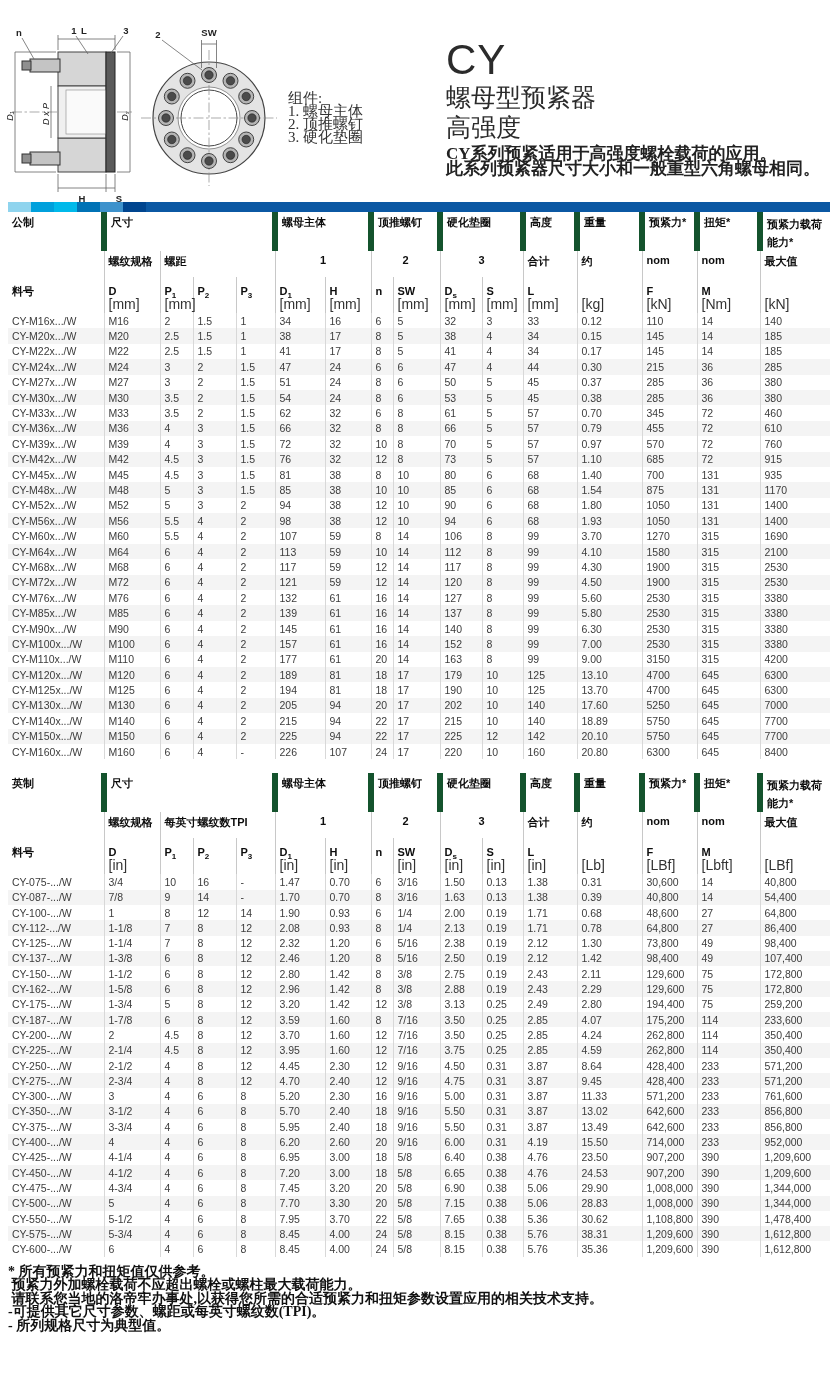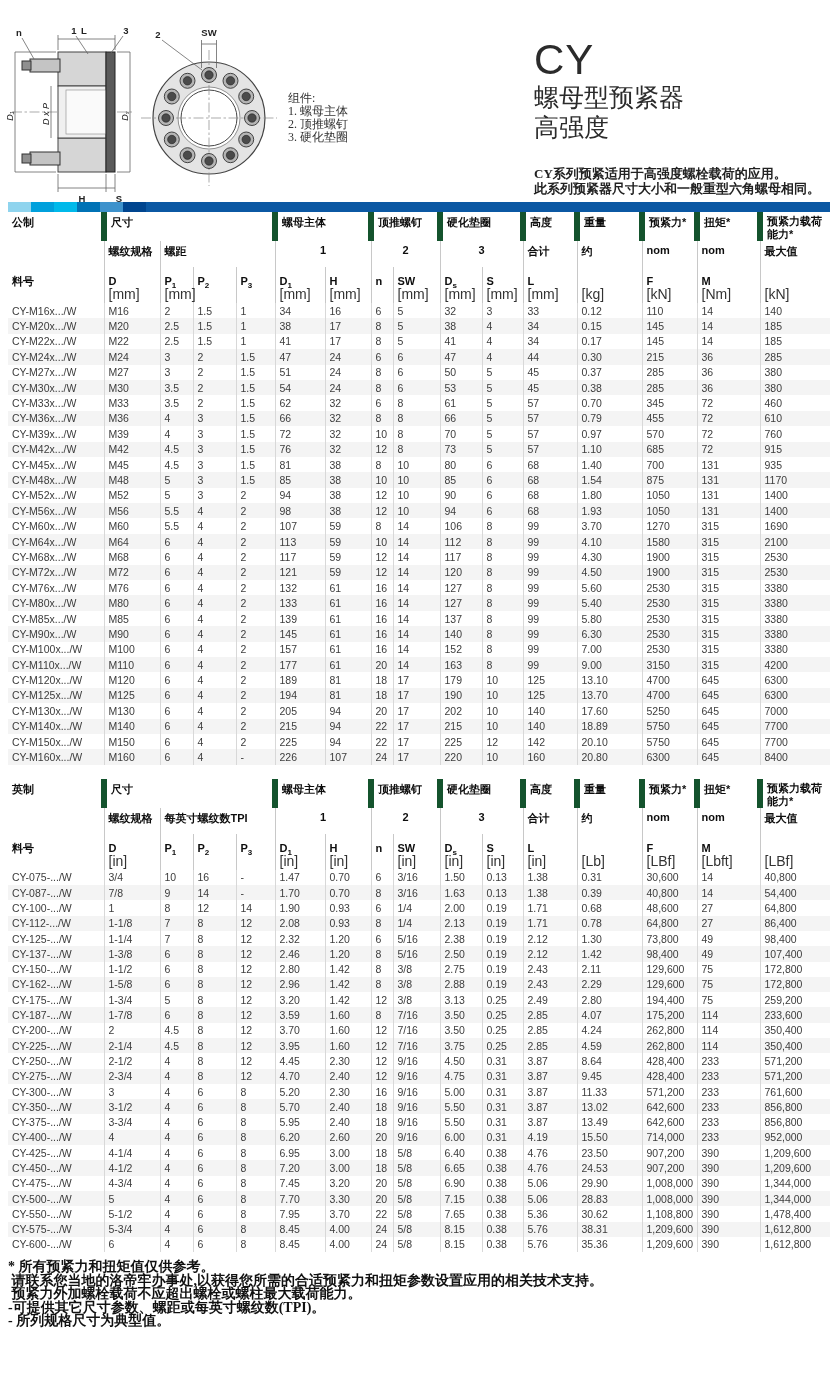--- a/index.html
+++ b/index.html
@@ -2,44 +2,44 @@
 <html><head>
 <meta charset="utf-8">
 <style>
   html,body{margin:0;padding:0;background:#fff;}
   .page{width:830px;height:1378px;background:#fff;overflow:hidden;position:relative;
         font-family:"Liberation Sans",sans-serif;color:#222;}
 
   
   .top{position:relative;height:202px;}
   .diagram-svg{position:absolute;left:6px;top:22px;}
-  .parts-list{position:absolute;left:288px;top:92px;font-size:12px;line-height:13px;
+  .parts-list{position:absolute;left:288px;top:92px;font-size:15px;line-height:13px;
               color:#333;font-family:"Liberation Serif",serif;}
   .title-block{position:absolute;right:10px;top:38px;text-align:left;}
   .product-code{font-size:42px;line-height:44px;color:#2b2b2b;letter-spacing:1px;}
   .product-name{font-size:25px;line-height:30px;color:#2b2b2b;}
   .product-grade{font-size:25px;line-height:30px;color:#2b2b2b;}
-  .product-desc{margin-top:24px;font-size:13px;line-height:15px;color:#222;
+  .product-desc{margin-top:4px;font-size:17px;line-height:15px;color:#222;
                 font-family:"Liberation Serif",serif;font-weight:bold;}
 
   
   .tables{padding:0 8px;}
   .accent-bar{height:10px;display:flex;width:822px;}
   .accent-bar .seg{width:23px;height:100%;}
   .accent-bar .seg.main{flex:1;}
 
   table.spec{width:822px;border-collapse:collapse;table-layout:fixed;}
   table.spec th,table.spec td{box-sizing:border-box;}
   thead th{text-align:left;vertical-align:top;padding:3px 0 0 4px;color:#0d0d0d;
            font-size:11px;font-weight:bold;white-space:nowrap;overflow:visible;}
   tr.h1 th{height:26px;border-left:6px solid #14532d;}
   tr.h2 th{height:26px;border-left:1px solid #c8c8c8;}
   tr.h3 th{height:36px;vertical-align:bottom;border-left:1px solid #c8c8c8;padding-bottom:2px;}
   tr.h1 th:first-child,tr.h2 th:first-child,tr.h3 th:first-child{border-left:none;}
-  tr.h1 th:last-child{white-space:normal;line-height:13px;margin-left:40px;}
+  tr.h1 th:last-child{white-space:normal;line-height:18px;margin-left:40px;}
   tr.h2 th.ctr{text-align:center;padding-left:0;}
   tr.h3 .sym{font-size:11px;font-weight:bold;line-height:13px;height:13px;}
   tr.h3 .sym sub{font-size:8px;}
   tr.h3 .unit{font-size:14px;font-weight:normal;line-height:13px;height:13px;color:#333;}
   tbody td{font-size:10.5px;color:#3c3c3c;height:15.4px;padding:0 0 0 4px;
            border-left:1px solid #d8d8d8;white-space:nowrap;overflow:hidden;}
   tbody td:first-child{border-left:none;}
   tbody tr:nth-child(even){background:#f4f4f4;}
   table.metric tbody td{height:15.4px;}
   table.imperial tbody td{height:15.3px;}
@@ -642,38 +642,20 @@
             <td>14</td>
             <td>127</td>
             <td>8</td>
             <td>99</td>
             <td>5.60</td>
             <td>2530</td>
             <td>315</td>
             <td>3380</td>
           </tr>
           <tr>
-            <td>CY-M80x.../W</td>
-            <td>M80</td>
-            <td>6</td>
-            <td>4</td>
-            <td>2</td>
-            <td>133</td>
-            <td>61</td>
-            <td>16</td>
-            <td>14</td>
-            <td>127</td>
-            <td>8</td>
-            <td>99</td>
-            <td>5.40</td>
-            <td>2530</td>
-            <td>315</td>
-            <td>3380</td>
-          </tr>
-          <tr>
             <td>CY-M85x.../W</td>
             <td>M85</td>
             <td>6</td>
             <td>4</td>
             <td>2</td>
             <td>139</td>
             <td>61</td>
             <td>16</td>
             <td>14</td>
             <td>137</td>
@@ -1411,15 +1393,15 @@
             <td>5.76</td>
             <td>35.36</td>
             <td>1,209,600</td>
             <td>390</td>
             <td>1,612,800</td>
           </tr>
         </tbody>
       </table>
   </div>
 
-  <div class="notes"><div>* 所有预紧力和扭矩值仅供参考。</div><div> 请联系您当地的洛帝牢办事处,以获得您所需的合适预紧力和扭矩参数设置应用的相关技术支持。</div><div> 预紧力外加螺栓载荷不应超出螺栓或螺柱最大载荷能力。</div><div>-可提供其它尺寸参数、螺距或每英寸螺纹数(TPI)。</div><div>- 所列规格尺寸为典型值。</div></div>
+  <div class="notes"><div>* 所有预紧力和扭矩值仅供参考。</div><div> 预紧力外加螺栓载荷不应超出螺栓或螺柱最大载荷能力。</div><div> 请联系您当地的洛帝牢办事处,以获得您所需的合适预紧力和扭矩参数设置应用的相关技术支持。</div><div>-可提供其它尺寸参数、螺距或每英寸螺纹数(TPI)。</div><div>- 所列规格尺寸为典型值。</div></div>
 
 </div>
 
 </body></html>

